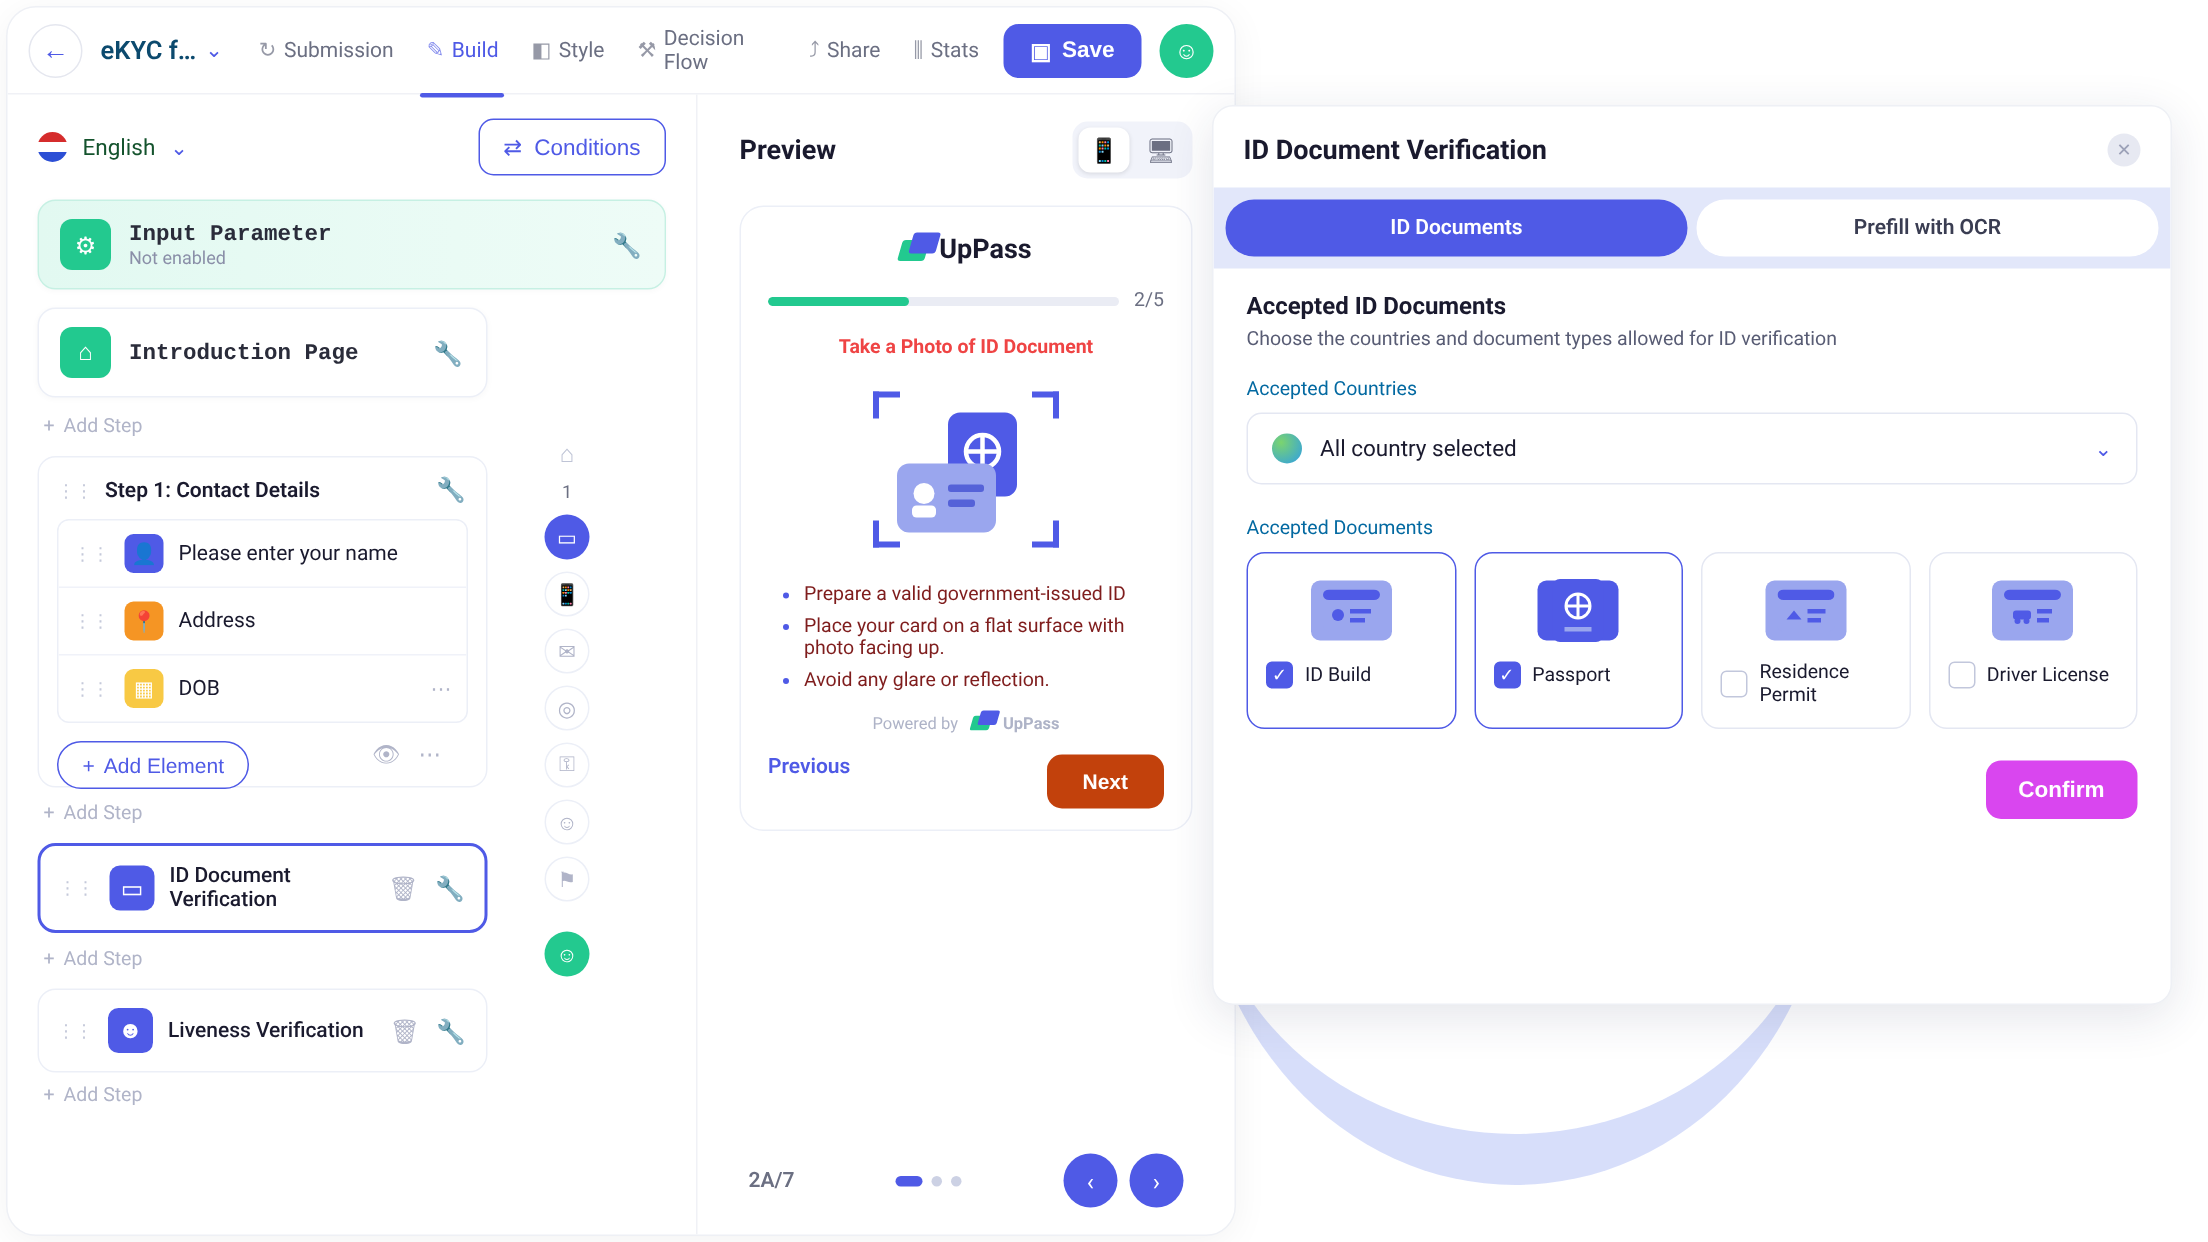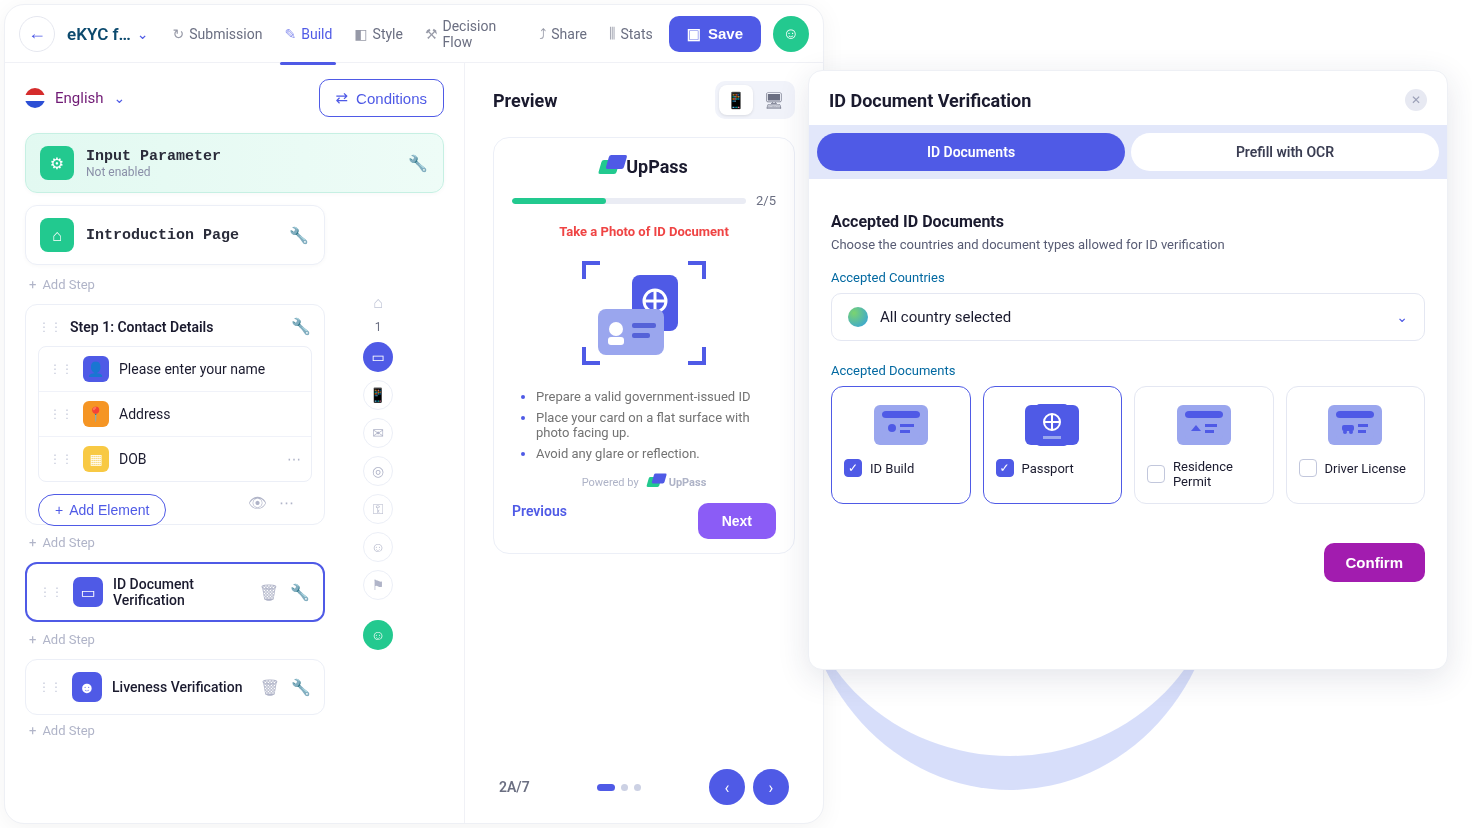--- a/index.html
+++ b/index.html
@@ -23,21 +23,21 @@
 
 
 .body { display: flex; height: calc(100% - 58px); }
 .left-pane { width: 460px; border-right: 1px solid #f0f1f6; padding: 16px 20px 10px 20px; position: relative; overflow: hidden; }
 .right-pane { flex: 1; padding: 18px 28px; display:flex; flex-direction:column; }
 
 
 .lang-row { display:flex; align-items:center; justify-content:space-between; margin-bottom:16px; }
 .lang-sel { display:flex; align-items:center; gap:10px; cursor:pointer; }
 .flag { width:20px; height:20px; border-radius:50%; background: linear-gradient(180deg, #d52c2c 0 33%, #fff 33% 66%, #2c4fd5 66% 100%); }
-.lang-txt { font-size:15px; color:#701a75; }
+.lang-txt { font-size:15px; color:#14532d; }
 .cond-btn { border:1.5px solid #4f5ae6; color:#4f5ae6; background:#fff; border-radius:10px; padding:9px 16px; display:flex; align-items:center; gap:8px; font-size:15px; font-weight:500; cursor:pointer; }
 
 .card { background:#fff; border:1px solid #eceff7; border-radius:12px; padding:12px 14px; margin-bottom:12px; box-shadow:0 1px 4px rgba(0,0,0,0.03); display:flex; align-items:center; gap:12px; position:relative; }
 .input-param-card { background:linear-gradient(90deg,#e2f9f1 0%, #eefcf7 100%); border:1px solid #c6f0e3; }
 .icon-box { width:34px; height:34px; border-radius:8px; display:flex; align-items:center; justify-content:center; color:#fff; font-size:16px; flex-shrink:0; }
 .ip-icon { background:#23c98f; }
 .card-title { font-size:15px; font-weight:600; color:#2a2c3a;font-family:Liberation Mono, monospace; }
 .card-sub { font-size:12px; color:#8a8fa8; }
 .wrench { margin-left:auto; color:#b0b4c8; cursor:pointer; width:22px; text-align:center; }
 
@@ -83,61 +83,61 @@
 .phone { border:1px solid #eceff7; border-radius:16px; padding:18px 18px 14px; background:#fff; margin-bottom:16px; }
 .brand { display:flex; align-items:center; justify-content:center; gap:8px; font-weight:700; font-size:18px; margin-bottom:16px; }
 .brand-mark { width:18px; height:14px; background:#22c98f; transform:skewX(-16deg); border-radius:2px; position:relative; }
 .brand-mark::before { content:''; position:absolute; top:-5px; left:6px; width:18px; height:14px; background:#4f5ae6; transform:skewX(0deg); border-radius:2px; z-index:-1; }
 .progress-row { display:flex; align-items:center; gap:10px; margin-bottom:16px; }
 .progress-bar { flex:1; height:6px; background:#eaecf4; border-radius:4px; overflow:hidden; }
 .progress-fill { height:100%; background:#22c98f; border-radius:4px; }
 .progress-txt { font-size:13px; color:#6b6f82; }
 .phone-title { text-align:center; font-size:13px; font-weight:700; color:#ef4444; margin-bottom:14px; }
 .illus { display:flex; justify-content:center; margin-bottom:16px; }
-.bullets { font-size:13px; color:#737373; margin:0 6px; }
+.bullets { font-size:13px; color:#7f1d1d; margin:0 6px; }
 .bullets li { list-style:disc; margin-left:18px; margin-bottom:6px; }
 .bullets li::marker { color:#4f5ae6; }
 .powered { text-align:center; font-size:11px; color:#aeb3c7; margin-top:14px; display:flex; align-items:center; justify-content:center; gap:6px; }
 .nav-row { display:flex; justify-content:space-between; align-items:flex-start; margin-top:14px; }
 .prev-btn { color:#4f5ae6; font-weight:600; font-size:14px; cursor:pointer; }
-.next-btn { background:#8b5cf6; color:#fff; border:none; border-radius:10px; padding:10px 24px; font-weight:600; font-size:14px; cursor:pointer; }
+.next-btn { background:#c2410c; color:#fff; border:none; border-radius:10px; padding:10px 24px; font-weight:600; font-size:14px; cursor:pointer; }
 
 .pager { display:flex; align-items:center; justify-content:space-between; padding:0 6px; margin-top:auto; }
 .pager-txt { font-size:14px; color:#6b6f82; font-weight:600; }
 .dots { display:flex; gap:6px; }
 .dot { width:7px; height:7px; background:#ccd1e4; border-radius:50%; }
 .dot.on { width:18px; background:#4f5ae6; border-radius:4px; }
 .arrow-btns { display:flex; gap:8px; }
 .arrow-btn { width:36px; height:36px; border-radius:50%; background:#4f5ae6; color:#fff; display:flex; align-items:center; justify-content:center; cursor:pointer; font-size:16px; }
 
 
 .panel { position:absolute; top:70px; left:808px; width:640px; height:600px; background:#fff; border-radius:14px; box-shadow:0 8px 32px rgba(34,40,80,0.12); border:1px solid #eef0f5; padding:0 0 0 0; overflow:hidden; }
 .panel-head { display:flex; align-items:center; justify-content:space-between; padding:18px 20px 14px; }
 .panel-title { font-size:18px; font-weight:700; }
 .panel-close { width:22px; height:22px; border-radius:50%; background:#e7e9f2; color:#9ca1b8; display:flex; align-items:center; justify-content:center; cursor:pointer; font-size:12px; }
 .seg-bg { background:#e2e7fa; padding:8px; display:flex; gap:6px; }
 .seg { flex:1; text-align:center; padding:11px; border-radius:22px; font-size:14px; font-weight:600; cursor:pointer; }
 .seg.active { background:#4f5ae6; color:#fff; }
 .seg.inactive { background:#fff; color:#3a3d52; }
-.panel-body { padding:33px 22px; }
+.panel-body { padding:15px 22px; }
 .sec-title { font-size:16px; font-weight:700; margin-bottom:6px; }
 .sec-sub { font-size:13px; color:#585c74; margin-bottom:18px; }
 .field-label { font-size:13px; color:#0369a1; margin-bottom:8px; }
 .country-sel { border:1px solid #e4e7f2; border-radius:10px; padding:13px 16px; display:flex; align-items:center; gap:12px; cursor:pointer; margin-bottom:22px; }
 .globe { width:20px; height:20px; border-radius:50%; background:radial-gradient(circle at 30% 30%, #7bd46f, #2f9ee6); }
 .country-txt { font-size:15px; flex:1; }
 .doc-grid { display:flex; gap:12px; }
 .doc-card { flex:1; border:1.5px solid #e4e7f2; border-radius:12px; padding:18px 12px 14px; display:flex; flex-direction:column; align-items:center; gap:14px; cursor:pointer; }
 .doc-card.sel { border-color:#4f5ae6; }
 .doc-icon { width:54px; height:40px; border-radius:6px; display:flex; align-items:center; justify-content:center; font-size:22px; color:#fff; }
 .doc-row { display:flex; align-items:center; gap:8px; width:100%; font-size:13px; }
 .chk { width:18px; height:18px; border-radius:4px; border:1.5px solid #c2c7dc; flex-shrink:0; display:flex; align-items:center; justify-content:center; font-size:12px; }
 .chk.on { background:#4f5ae6; border-color:#4f5ae6; color:#fff; }
 .confirm-row { display:flex; justify-content:flex-end; padding:6px 22px 18px; }
-.confirm-btn { background:#a21caf; color:#fff; border:none; border-radius:10px; padding:11px 22px; font-weight:600; font-size:15px; cursor:pointer; }
+.confirm-btn { background:#d946ef; color:#fff; border:none; border-radius:10px; padding:11px 22px; font-weight:600; font-size:15px; cursor:pointer; }
 .curve2 { position:absolute; top:560px; left:800px; width:420px; height:230px; border-bottom:34px solid #b7c4f7; border-radius:0 0 50% 50% / 0 0 100% 100%; z-index:-1; opacity:0.55;}
 </style>
 </head>
 <body>
 
 <div class="app-shell">
 
   <div class="header">
     <button class="back-btn">←</button>
     <div class="title-sel">

